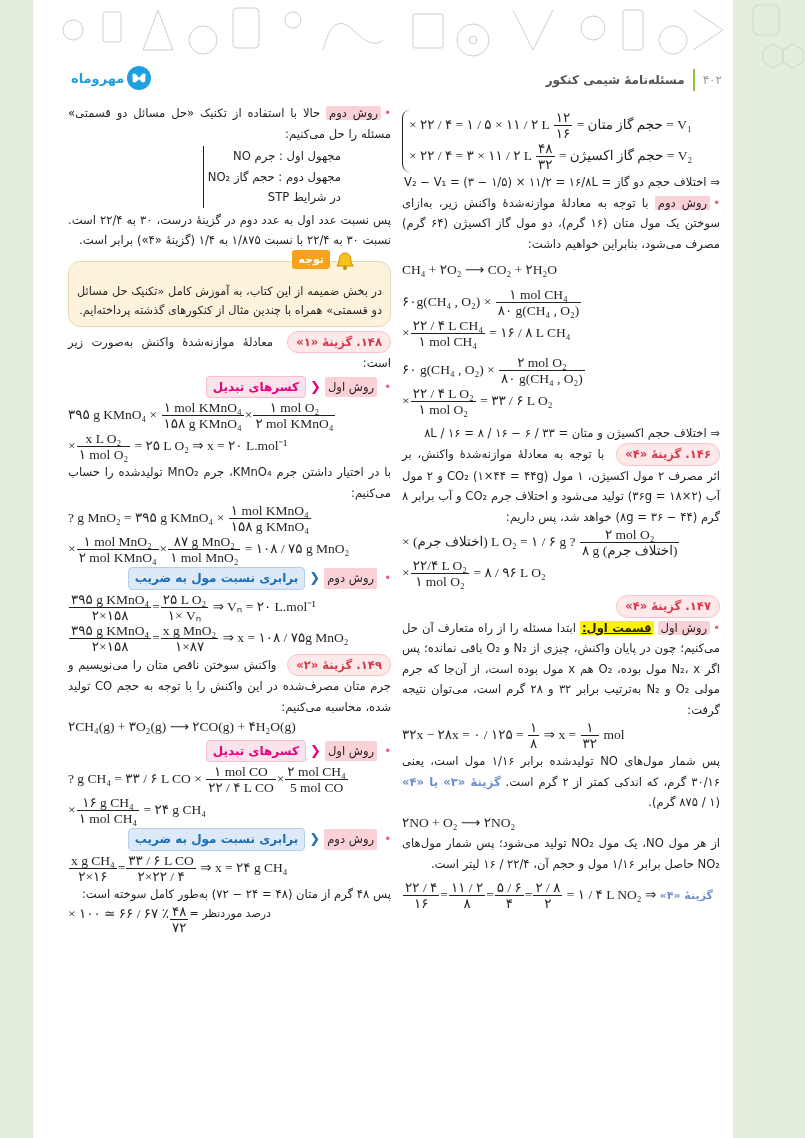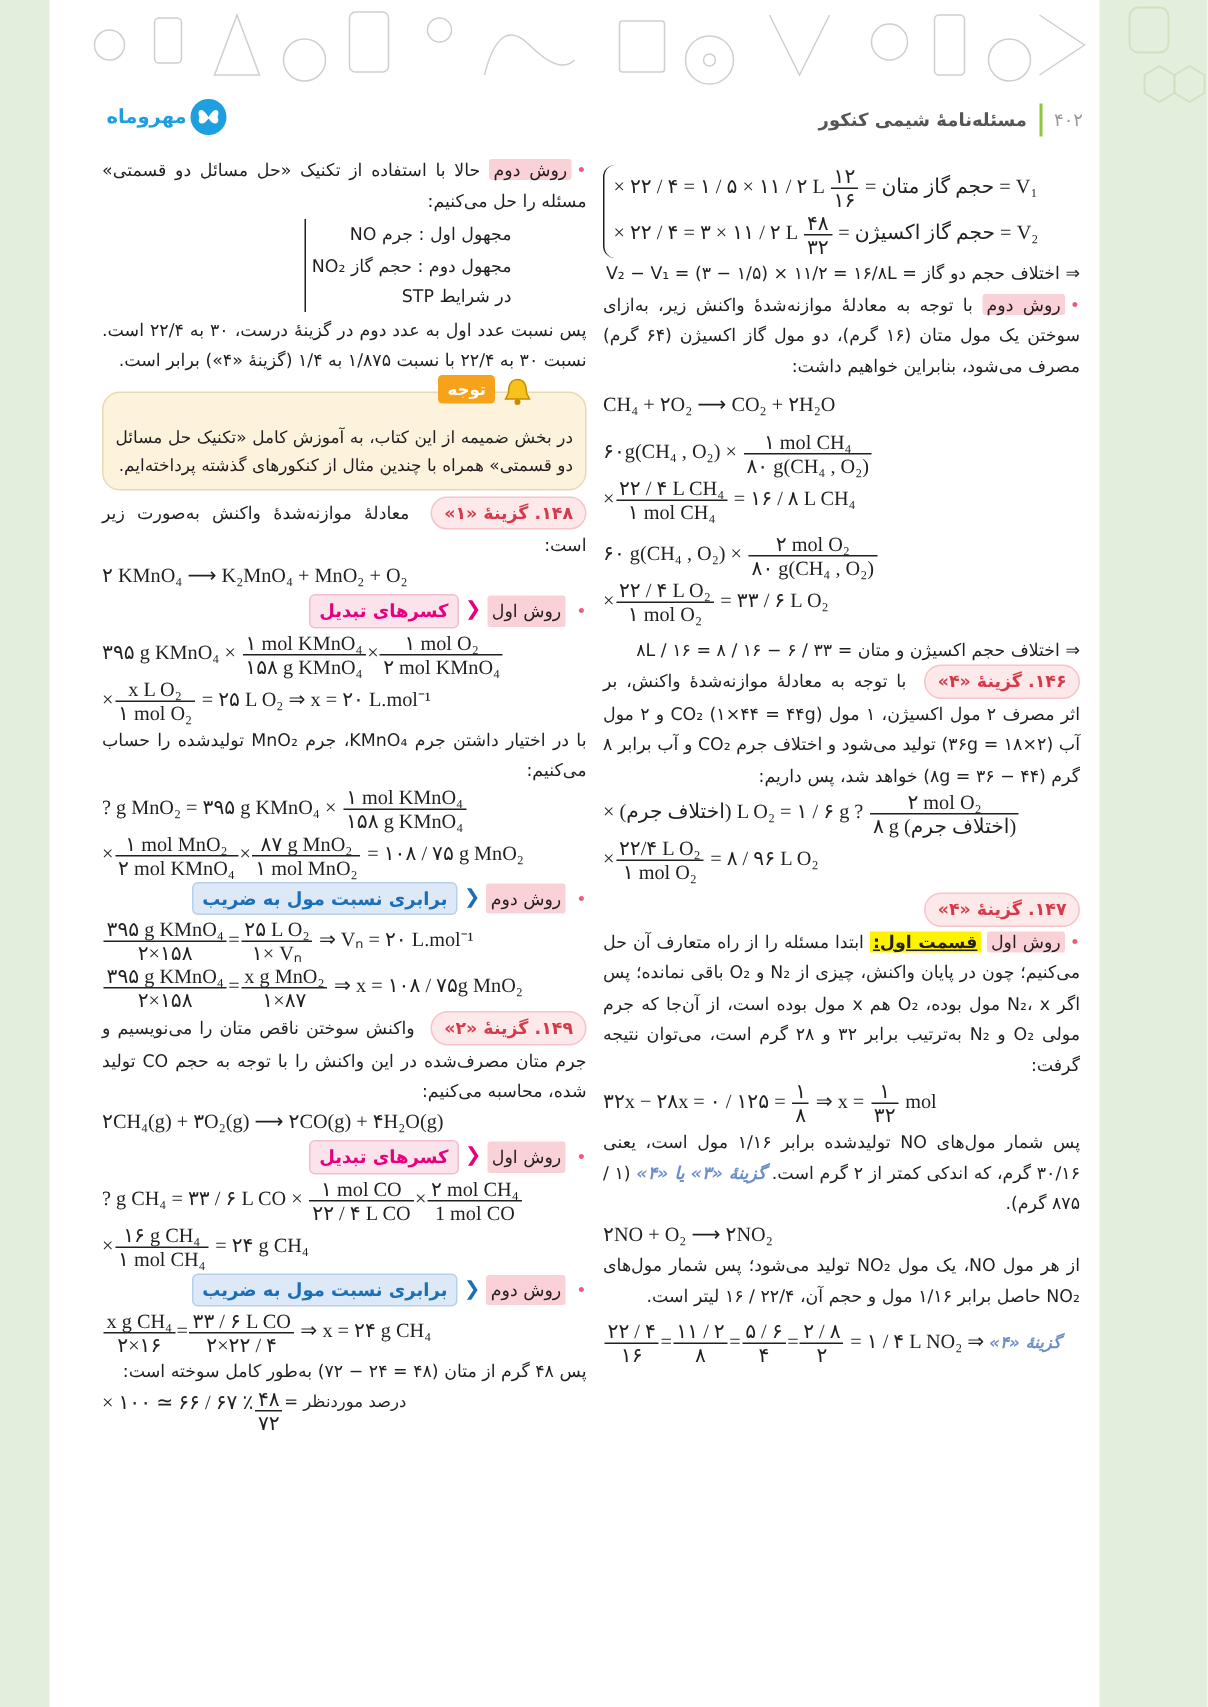--- a/index.html
+++ b/index.html
@@ -24,21 +24,21 @@
   .frac .den{line-height:15px;padding:0 2px;}
   .tag-red{background:#f9d1d6;color:#231f20;font-weight:normal;padding:0 3px;border-radius:2px;}
   .tag-yellow{background:#fff200;font-weight:bold;padding:0 2px;text-decoration:underline;}
   .bullet{color:#ec5b7c;margin-left:3px;}
   .method-row{display:flex;align-items:center;gap:4px;direction:rtl;margin:2px 0;}
   .chev{color:#e6007e;font-weight:bold;font-size:13px;}
   .chev.blue{color:#1c6fb7;}
   .pill-pink{background:#fbe3ec;color:#e6007e;font-weight:bold;border:1px solid #f4bcd0;border-radius:4px;padding:0 6px;font-size:12px;}
   .pill-blue{background:#dde9f6;color:#1c6fb7;font-weight:bold;border:1px solid #b7cfe9;border-radius:4px;padding:0 6px;font-size:12px;}
   .qhead{display:inline-block;background:#fde8ea;border:1px solid #f6c3ca;border-radius:12px;padding:0 8px;color:#d63a4a;font-weight:bold;margin-left:6px;}
-  .opt-ref{color:#6d8fc9;font-weight:bold;font-style:italic;}
+  .opt-ref{color:#6d8fc9;font-weight:bold;}
   .note{margin:10px 0 4px 0;position:relative;background:#fdf3dd;border:1px solid #e8d9b5;border-radius:12px;padding:20px 8px 6px 8px;font-size:11.3px;line-height:19px;}
   .note-label{position:absolute;right:34px;top:-12px;display:flex;align-items:flex-start;gap:4px;}
   .note-label span{background:#f7a21b;color:#fff;font-weight:bold;font-size:11px;padding:0 6px;border-radius:3px;}
   .bell{width:22px;height:22px;}
   .brace{display:inline-block;border-left:1.5px solid #231f20;border-radius:8px 0 0 8px;padding-left:6px;}
   .row{display:block;}
   .sp{height:6px;}
 </style>
 </head>
 <body>
@@ -236,21 +236,20 @@
         </svg>
       <span>توجه</span>
     </div>
     <div>در بخش ضمیمه از این کتاب، به آموزش کامل «تکنیک حل مسائل دو قسمتی» همراه با چندین مثال از کنکورهای گذشته پرداخته‌ایم.</div>
   </div>
 
   <div>
     <span class="qhead">۱۴۸. گزینهٔ «۱»</span>
     <span>معادلهٔ موازنه‌شدهٔ واکنش به‌صورت زیر است:</span>
   </div>
-  <div class="math">۲ KMnO₄ ⟶ K₂MnO₄ + MnO₂ + O₂</div>
   <div class="method-row">
     <span class="bullet">•</span>
       <span class="tag-red">روش اول</span>
     <span class="chev">❮</span>
     <span class="pill-pink">کسرهای تبدیل</span>
   </div>
   <div class="math">
     <span>۳۹۵ g KMnO₄ ×</span>
     <span class="frac">
         <span class="num">۱ mol KMnO₄</span>
@@ -321,21 +320,21 @@
     <span class="chev">❮</span>
     <span class="pill-pink">کسرهای تبدیل</span>
   </div>
   <div class="math">
     <span>? g CH₄ = ۳۳ / ۶ L CO ×</span>
     <span class="frac">
         <span class="num">۱ mol CO</span>
         <span class="den">۲۲ / ۴ L CO</span>
       </span>×<span class="frac">
         <span class="num">۲ mol CH₄</span>
-        <span class="den">1 mol CO</span>
+        <span class="den">5 mol CO</span>
       </span>
   </div>
   <div class="math">×<span class="frac">
         <span class="num">۱۶ g CH₄</span>
         <span class="den">۱ mol CH₄</span>
       </span>
     <span>= ۲۴ g CH₄</span>
   </div>
   <div class="method-row">
     <span class="bullet">•</span>

